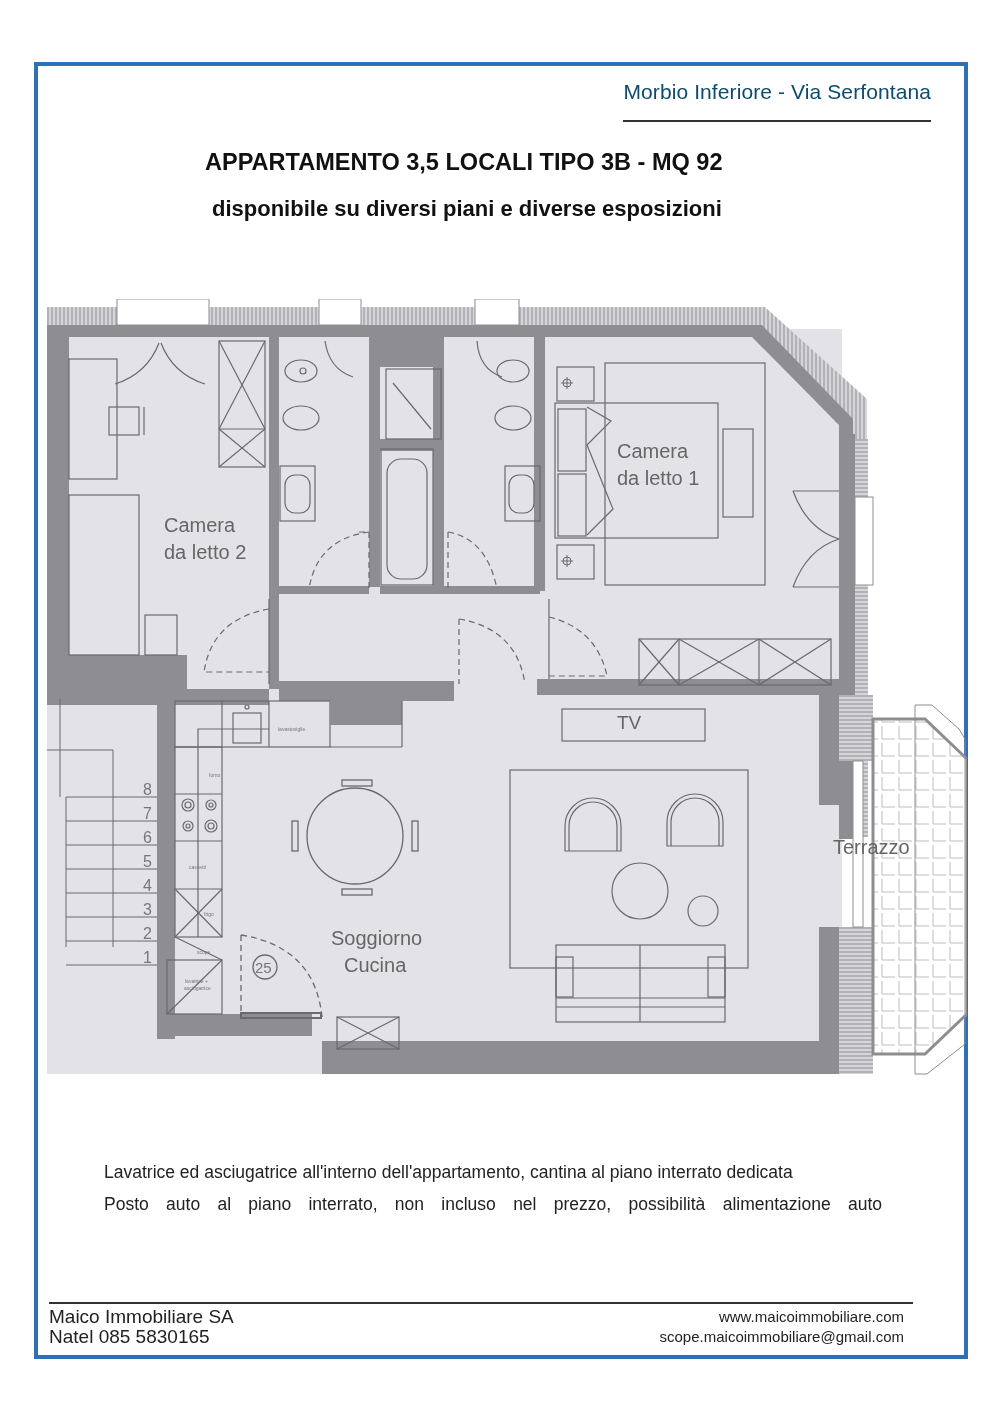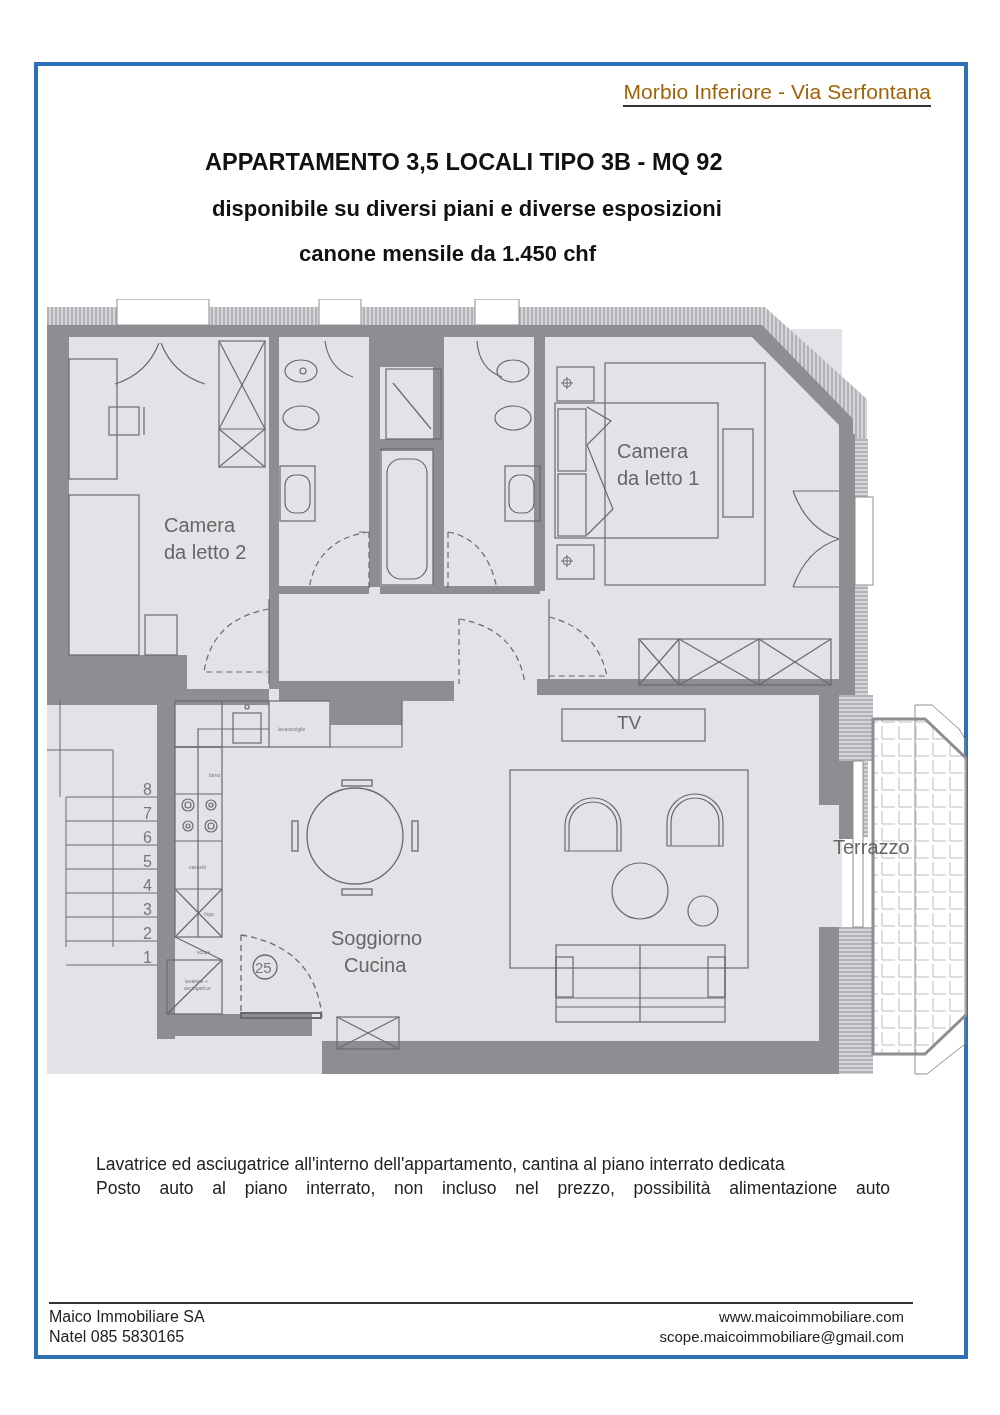--- a/index.html
+++ b/index.html
@@ -1,44 +1,43 @@
 <!DOCTYPE html>
 <html><head>
   <meta charset="utf-8">
   <style>
     html, body { margin: 0; padding: 0; background: #ffffff; }
     body { width: 1000px; height: 1415px; position: relative; overflow: hidden;
            font-family: "Liberation Sans", sans-serif; color: #1a1a1a; }
     .frame { position: absolute; left: 34px; top: 62px; width: 926px; height: 1289px;
              border: 4px solid #2f6fb6; box-sizing: content-box; }
-    .location { position: absolute; right: 33px; top: 14px; font-size: 21px; color: #a16207;
-                border-bottom: 2px solid #333; padding-bottom: 1px; letter-spacing: 0.1px; }
+    .location { position: absolute; right: 33px; top: 14px; font-size: 21px; color: #0c4a6e;
+                border-bottom: 2px solid #333; padding-bottom: 16px; letter-spacing: 0.1px; }
     .title { position: absolute; left: 0; width: 100%; text-align: center; font-weight: bold;
              color: #111; font-size: 24px; top: 82px; transform: scaleX(0.98); }
     .title .t-left { position: relative; left: -38px; }
     .subtitle { position: absolute; top: 130px; left: 150px; font-size: 22px; font-weight: bold; color: #111; margin-left: 24px; }
     .price { position: absolute; top: 175px; left: 261px; font-size: 22px; font-weight: bold; color: #111; }
     .plan { position: absolute; left: 9px; top: 233px; }
     .notes { position: absolute; left: 58px; top: 1087px; width: 794px; font-size: 17.5px; line-height: 23.5px; color: #222; }
-    .notes p { margin: 0; }
+    .notes p { margin: 8px; }
     .notes .justify { text-align: justify; text-align-last: justify; }
     .footer-rule { position: absolute; left: 11px; top: 1236px; width: 864px; height: 2px; background: #333; }
-    .footer-left { position: absolute; left: 11px; top: 1241px; font-size: 16px; line-height: 20px; color: #222; }
+    .footer-left { position: absolute; left: 11px; top: 1241px; font-size: 19px; line-height: 20px; color: #222; }
     .footer-right { position: absolute; right: 60px; top: 1241px; font-size: 15px; line-height: 20px; color: #222; text-align: right; }
     .room-label { font-family: "Liberation Sans", sans-serif; fill: #666; }
     .small-label { font-family: "Liberation Sans", sans-serif; fill: #777; }
   </style>
 </head>
 <body>
 
 <div class="frame">
   <div class="location">Morbio Inferiore - Via Serfontana</div>
   <div class="title"><span class="t-left">APPARTAMENTO 3,5 LOCALI TIPO 3B - MQ 92</span></div>
   <div class="subtitle">disponibile su diversi piani e diverse esposizioni</div>
-  <div class="price">canone mensile da 1.450 chf</div>
 
   <svg class="plan" width="920" height="790" viewBox="0 0 920 790">
     <defs>
       <pattern id="hatch" width="4" height="4" patternUnits="userSpaceOnUse">
         <rect width="4" height="4" fill="#d6d5d9"></rect>
         <line x1="1" y1="0" x2="1" y2="4" stroke="#8e8d92" stroke-width="1"></line>
       </pattern>
       <pattern id="hatchH" width="4" height="4" patternUnits="userSpaceOnUse">
         <rect width="4" height="4" fill="#d6d5d9"></rect>
         <line x1="0" y1="1" x2="4" y2="1" stroke="#8e8d92" stroke-width="1"></line>

